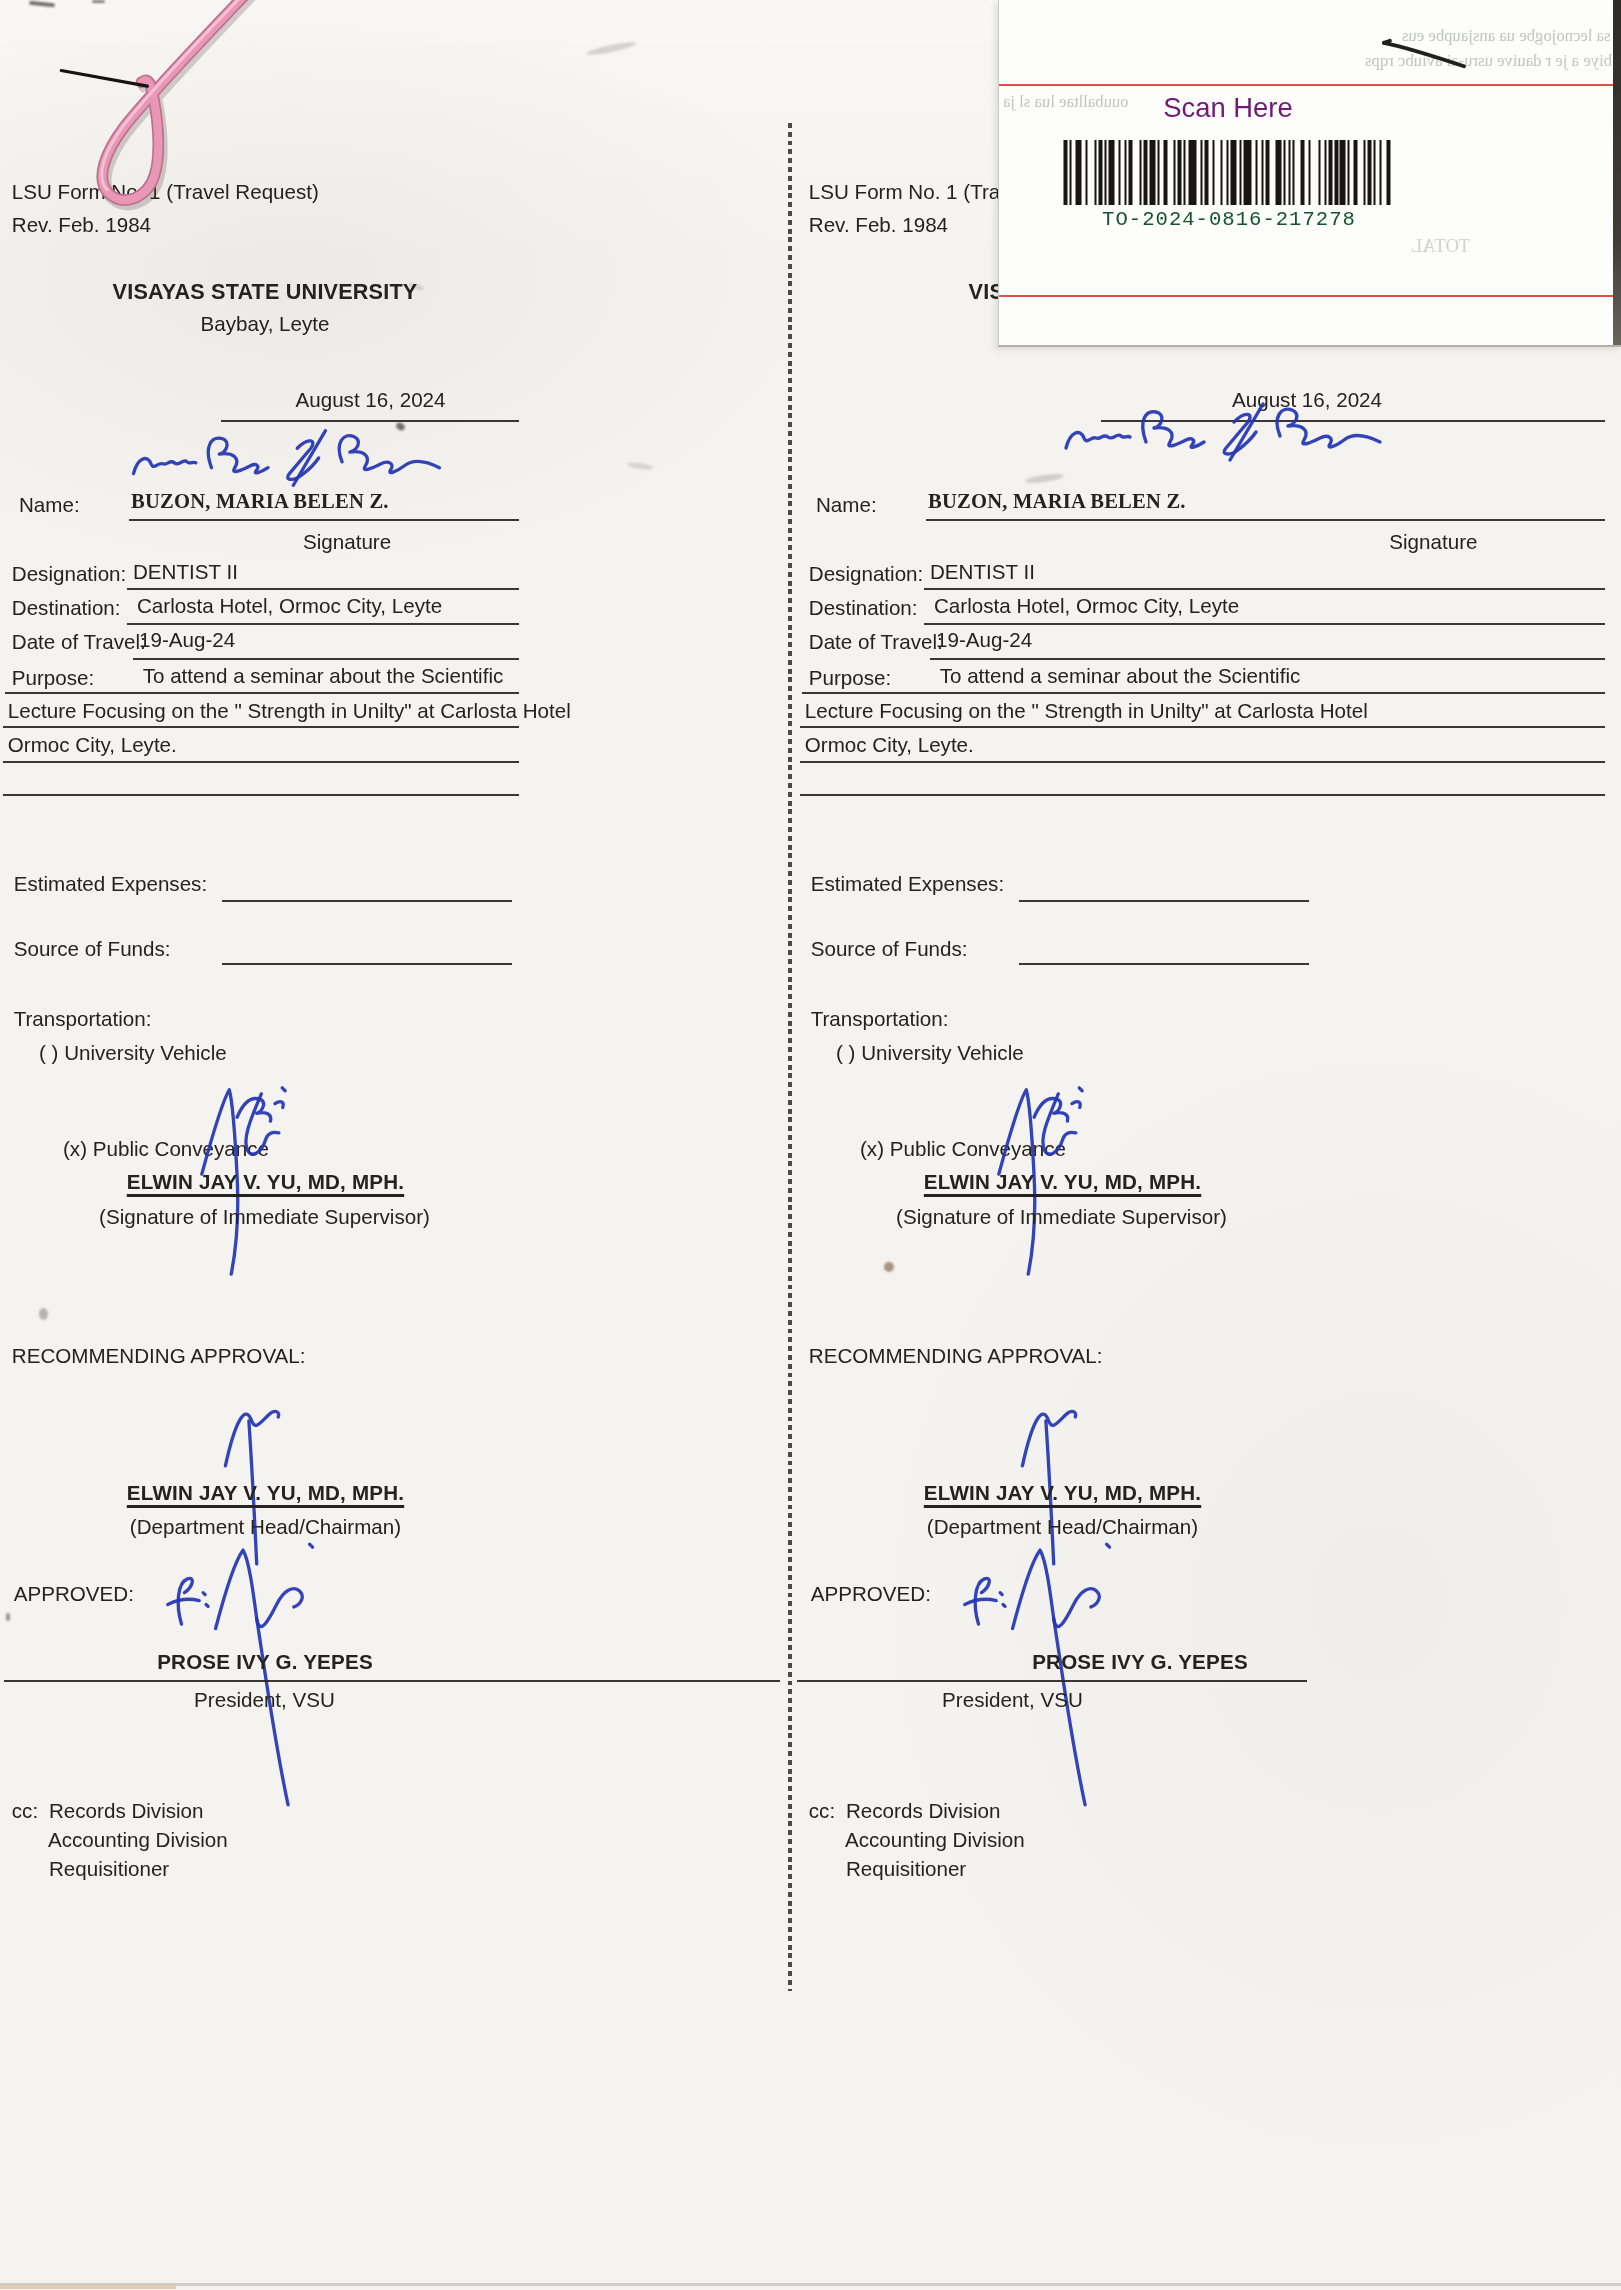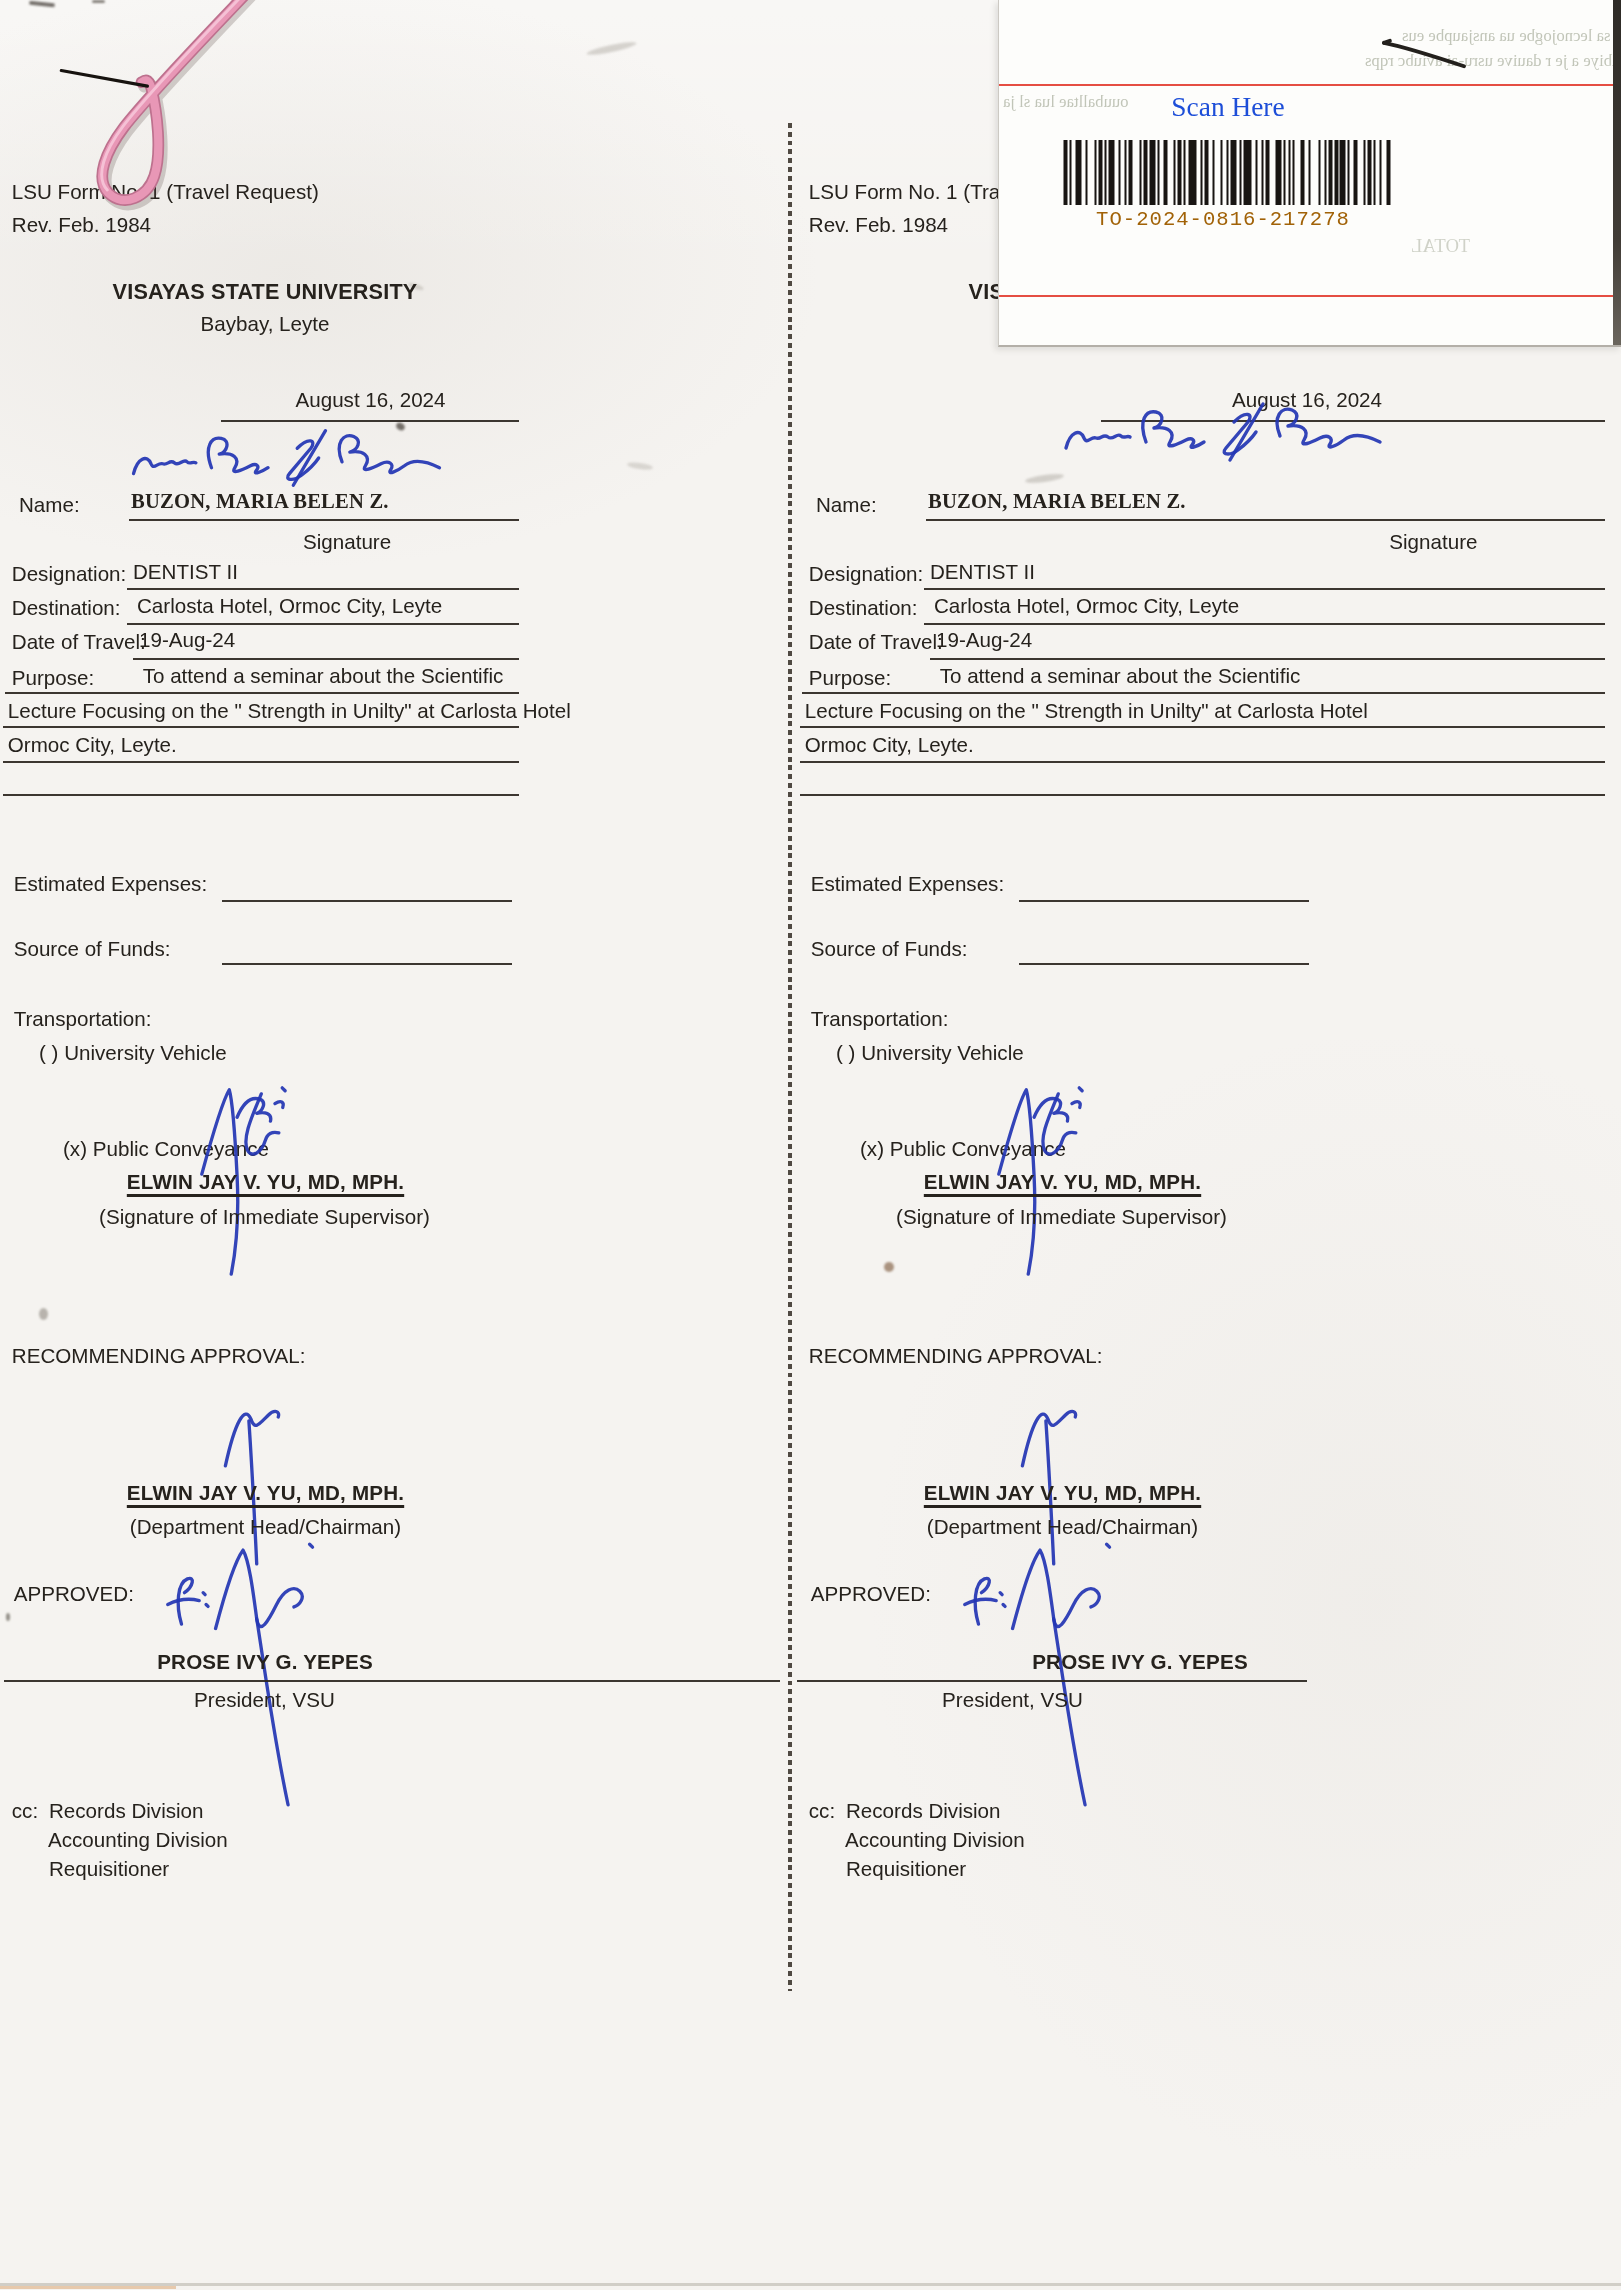--- a/index.html
+++ b/index.html
@@ -90,25 +90,25 @@
     background:repeating-linear-gradient(to bottom,#39322a 0 4.9px,transparent 4.9px 8.8px);opacity:.88;}
 
   
   #sticker{position:absolute;left:998px;top:0;width:623px;height:345px;z-index:5;
     background:#fdfdfb;border-left:1px solid #ccc9c3;border-bottom:2px solid #b3afa8;
     box-shadow:-2.9px 2.9px 5.9px rgba(60,55,50,.12);}
   .redline{position:absolute;left:0;right:0;height:0;border-top:2.9px solid #e23b2e;opacity:.9;}
   .bleed{position:absolute;transform:scaleX(-1);color:#9aa08c;opacity:.6;filter:blur(0.4px);
     font-family:"Liberation Serif",serif;font-size:16.7px;white-space:nowrap;}
   #scanhere{position:absolute;top:92px;left:229px;transform:translateX(-50%);
-    font-family:Liberation Serif, serif;font-size:27.4px;color:#1d4ed8;}
+    font-family:Liberation Sans, sans-serif;font-size:27.4px;color:#701a75;}
   #barcode{position:absolute;top:140px;left:229px;transform:translateX(-50%);height:65px;}
   #barcode i{position:absolute;top:0;bottom:0;background:#181512;}
-  #codetext{position:absolute;top:208px;left:224px;transform:translateX(-50%);
-    font-family:"Liberation Mono","DejaVu Sans Mono",monospace;font-size:20.6px;letter-spacing:1px;color:#a16207;}
+  #codetext{position:absolute;top:208px;left:230px;transform:translateX(-50%);
+    font-family:"Liberation Mono","DejaVu Sans Mono",monospace;font-size:20.6px;letter-spacing:1px;color:#14532d;}
   #edgestrip{position:absolute;right:0;top:0;width:8.8px;height:100%;
     background:linear-gradient(to bottom,#2e2b27,#413c36 70%,#6a655d);}
   #penmark{position:absolute;left:1380px;top:35px;z-index:7;}
   #penmark path{fill:none;stroke:#23201c;stroke-width:4;stroke-linecap:round;}
 
   #paperclip{position:absolute;left:25.5px;top:-5.9px;z-index:8;}
 
   .smudge{position:absolute;border-radius:50%;filter:blur(1px);}
   #pagebottom{position:absolute;left:0;right:0;bottom:4.9px;height:2.9px;background:#c8c4bd;opacity:.8;}
   #pagebottom2{position:absolute;left:0;bottom:2px;width:176px;height:2.9px;background:#d9a067;opacity:.5;}

